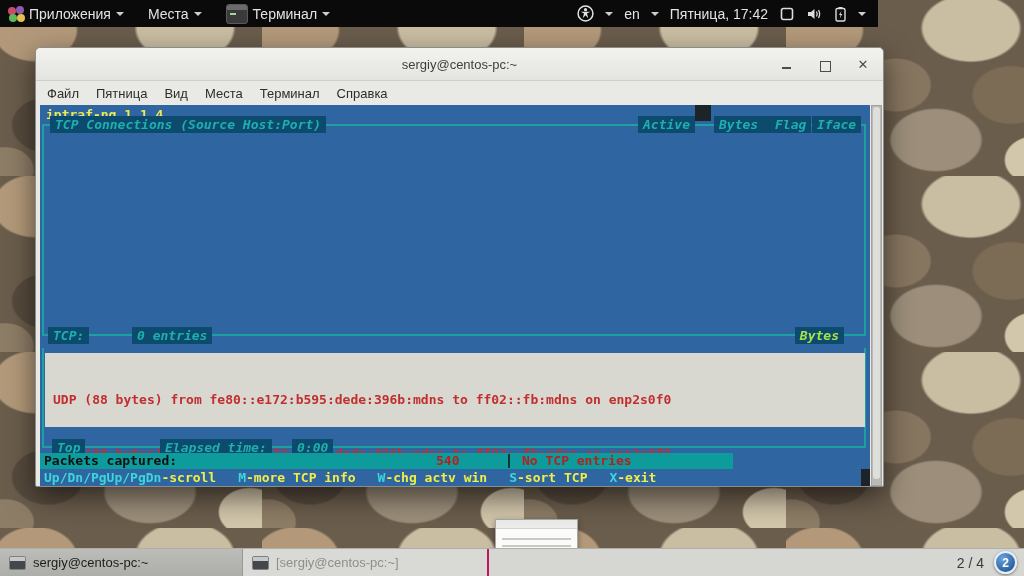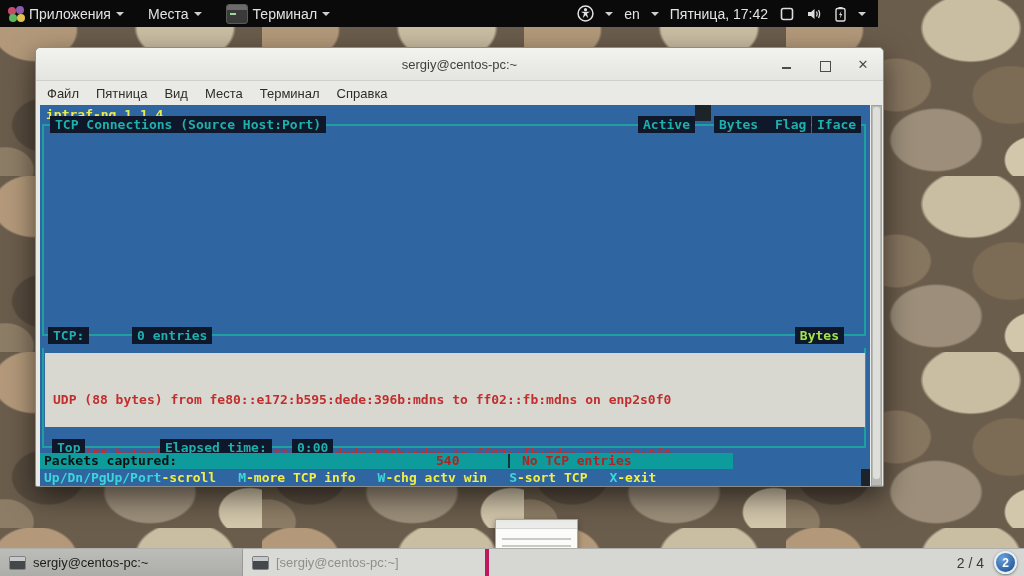--- a/index.html
+++ b/index.html
@@ -61,21 +61,21 @@
 
   
   #screen { position:absolute; left:4px; top:57px; width:830px; height:381px; background:#2f66a2;
     font-family:"DejaVu Sans Mono", monospace; font-size:13px; font-weight:700; line-height:17px; overflow:hidden; }
   #scrollbar { position:absolute; left:835px; top:57px; width:11px; height:381px; background:#b9b9b5;
     border:1px solid #a2a29e; }
   #scroll-thumb { position:absolute; left:1px; top:1px; width:7px; height:372px; background:#dededa; border-radius:3px; }
 
   .abs { position:absolute; }
   .cyan { color:#1fb0ae; }
-  .mask { background:#0f172a; padding:0 5px; }
+  .mask { background:#0c4a6e; padding:0 5px;font-style:italic; }
   #l-version { left:6px; top:1px; color:#ecec4f; }
   .cursor-block { background:#1d2429; }
   #cursor1 { left:655px; top:0; width:16px; height:16px; }
 
   #box1 { left:2px; top:19px; width:824px; height:212px; border:2px solid #1fa0a0; }
   #box2 { left:2px; top:243px; width:824px; height:100px; border:2px solid #1fa0a0; border-top:none; }
   .on-border { white-space:pre; }
   #lbl-tcptitle { left:10px;  top:11px; }
   #lbl-packets  { left:598px; top:11px; }
   #lbl-bytes    { left:674px; top:11px; padding-right:22px; }
@@ -107,21 +107,21 @@
     border:1px solid #a8a8a4; box-shadow:0 2px 6px rgba(0,0,0,.35); z-index:8; }
   #mini-window .mw-head { height:9px; border-bottom:1px solid #d5d5d1; background:#ededeb; }
   #mini-window .mw-body { position:absolute; left:6px; right:6px; top:13px; bottom:3px;
     background:repeating-linear-gradient(#fbfbfa 0 5px, #c9c9c5 5px 7px); }
 
   
   #taskbar { position:absolute; left:0; top:548px; width:1024px; height:28px; background:#d6d6d2;
     border-top:1px solid #aeaeaa; z-index:30; display:flex; align-items:stretch; }
   .task-btn { display:flex; align-items:center; gap:7px; padding:0 9px; width:243px; font-size:13px; cursor:default; }
   .task-btn.active { background:linear-gradient(#bcbcb8,#adada9); border-right:1px solid #989894; color:#1c1c1a; }
-  .task-btn.inactive { background:#d9d9d5; border-right:4px solid #be185d; color:#8f8f8b; width:246px; }
+  .task-btn.inactive { background:#d9d9d5; border-right:2px solid #be185d; color:#8f8f8b; width:246px; }
   .task-icon { width:17px; height:14px; background:#44484a; border:1px solid #7d8183; border-radius:2px; position:relative; flex:none; }
   .task-icon::before { content:""; position:absolute; left:0; right:0; top:0; height:4px; background:#c6c8c9; }
   .task-label { white-space:nowrap; overflow:hidden; }
   #ws-area { margin-left:auto; display:flex; align-items:center; gap:10px; padding-right:7px; }
   #ws-text { font-size:14px; color:#3a3a38; }
   #ws-badge { width:23px; height:23px; border-radius:50%; color:#fff; font-size:12px; font-weight:bold;
     background:radial-gradient(circle at 35% 28%, #6aa2dc, #2a5f9e 75%); border:2px solid #e6eef7;
     display:flex; align-items:center; justify-content:center; box-shadow:0 1px 3px rgba(0,0,0,.45); }
 </style>
 </head>
@@ -231,21 +231,21 @@
       <span class="abs cyan mask on-border" id="lbl-etime">0:00</span>
 
       <div class="abs" id="statusbar">
         <span class="abs" id="sb-label">Packets captured:</span>
         <span class="abs" id="sb-value">540</span>
         <span class="abs" id="sb-divider"></span>
         <span class="abs" id="sb-msg">No TCP entries</span>
       </div>
 
       <div class="abs" id="fnbar">
-        <span><span class="fn-key">Up/Dn/PgUp/Port</span><span class="fn-desc">-scroll</span></span>
+        <span><span class="fn-key">Up/Dn/PgUp/PgDn</span><span class="fn-desc">-scroll</span></span>
         <span><span class="fn-key">M</span><span class="fn-desc">-more TCP info</span></span>
         <span><span class="fn-key">W</span><span class="fn-desc">-chg actv win</span></span>
         <span><span class="fn-key">S</span><span class="fn-desc">-sort TCP</span></span>
         <span><span class="fn-key">X</span><span class="fn-desc">-exit</span></span>
       </div>
       <span class="abs cursor-block" id="cursor2"></span>
     </div>
 
     <div id="scrollbar">
       <div id="scroll-thumb"></div>

